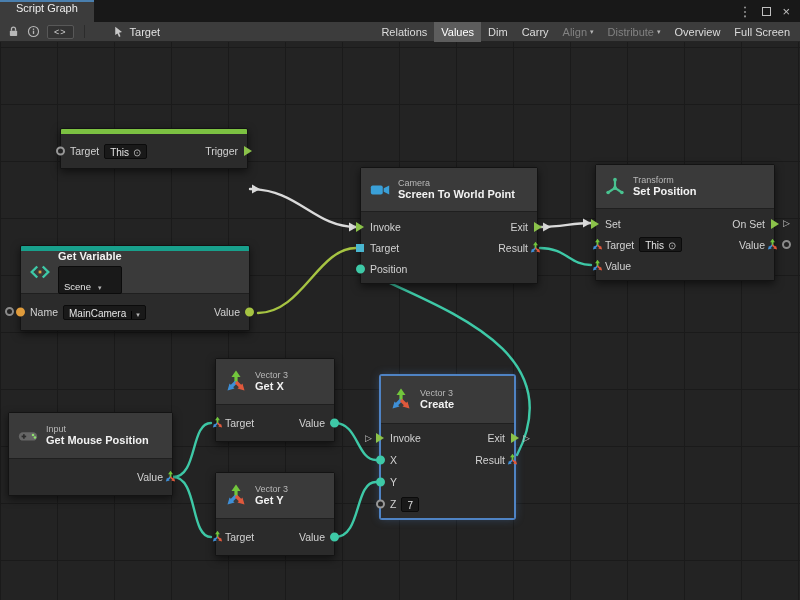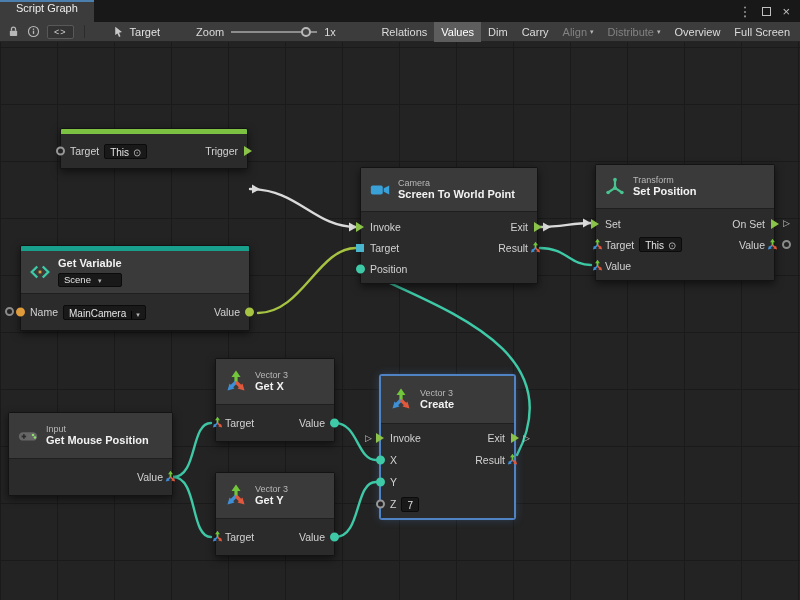--- a/index.html
+++ b/index.html
@@ -66,21 +66,21 @@
   .parrow{width:0;height:0;border-top:5px solid transparent;border-bottom:5px solid transparent;border-left:8px solid #8bc24a}
   .psquare{width:8px;height:8px;background:#49b6d0}
   svg.pv3{width:13px;height:13px}
   .dangle{position:absolute;color:#c6c6c6;font-size:9px;line-height:1}
   .ring-out{position:absolute;width:9px;height:9px;border-radius:50%;border:2px solid #8b8b8b;background:transparent}
 
   
   .chip{display:inline-flex;align-items:flex-end;gap:4px;background:#191919;border:1px solid #0b0b0b;border-radius:2px;height:15px;padding:0 5px;font-size:10px;color:#e4e4e4;white-space:nowrap}
   .chip .picker{color:#b5b5b5;font-size:10px;line-height:1}
   .chip .dd{border-left:1px solid #000;padding-left:4px;margin-left:1px}
-  .chip.mini{height:14px;font-size:9.5px;margin-top:2px}
+  .chip.mini{height:28px;font-size:9.5px;margin-top:2px}
 </style>
 </head>
 <body>
 
 <svg width="0" height="0" style="position:absolute" aria-hidden="true">
   <defs>
     <symbol id="sym-v3" viewBox="0 0 24 24">
       <line x1="12" y1="13" x2="12" y2="6" stroke="#72c63c" stroke-width="3.2"></line>
       <polygon points="12,0.5 16.5,7 7.5,7" fill="#72c63c"></polygon>
       <line x1="12" y1="12" x2="7" y2="17" stroke="#3f8fd6" stroke-width="3.2"></line>
@@ -407,28 +407,20 @@
         <use href="#sym-info"></use>
       </svg>
     </span>
   <span class="code-chip">&lt;&gt;</span>
   <span class="tb-sep"></span>
   <span class="tb-target">
     <svg>
         <use href="#sym-cursor"></use>
       </svg>
     <span>Target</span>
-  </span>
-  <span class="zoom-wrap">
-    <span>Zoom</span>
-    <span class="zoom-slider">
-      <span class="zoom-track"></span>
-      <span class="zoom-thumb"></span>
-    </span>
-    <span>1x</span>
   </span>
   <span class="tb-right">
     <button class="tb-btn">Relations</button>
     <button class="tb-btn active">Values</button>
     <button class="tb-btn">Dim</button>
     <button class="tb-btn">Carry</button>
     <button class="tb-btn disabled">
       <span>Align</span>
       <span class="caret">▾</span>
     </button>

